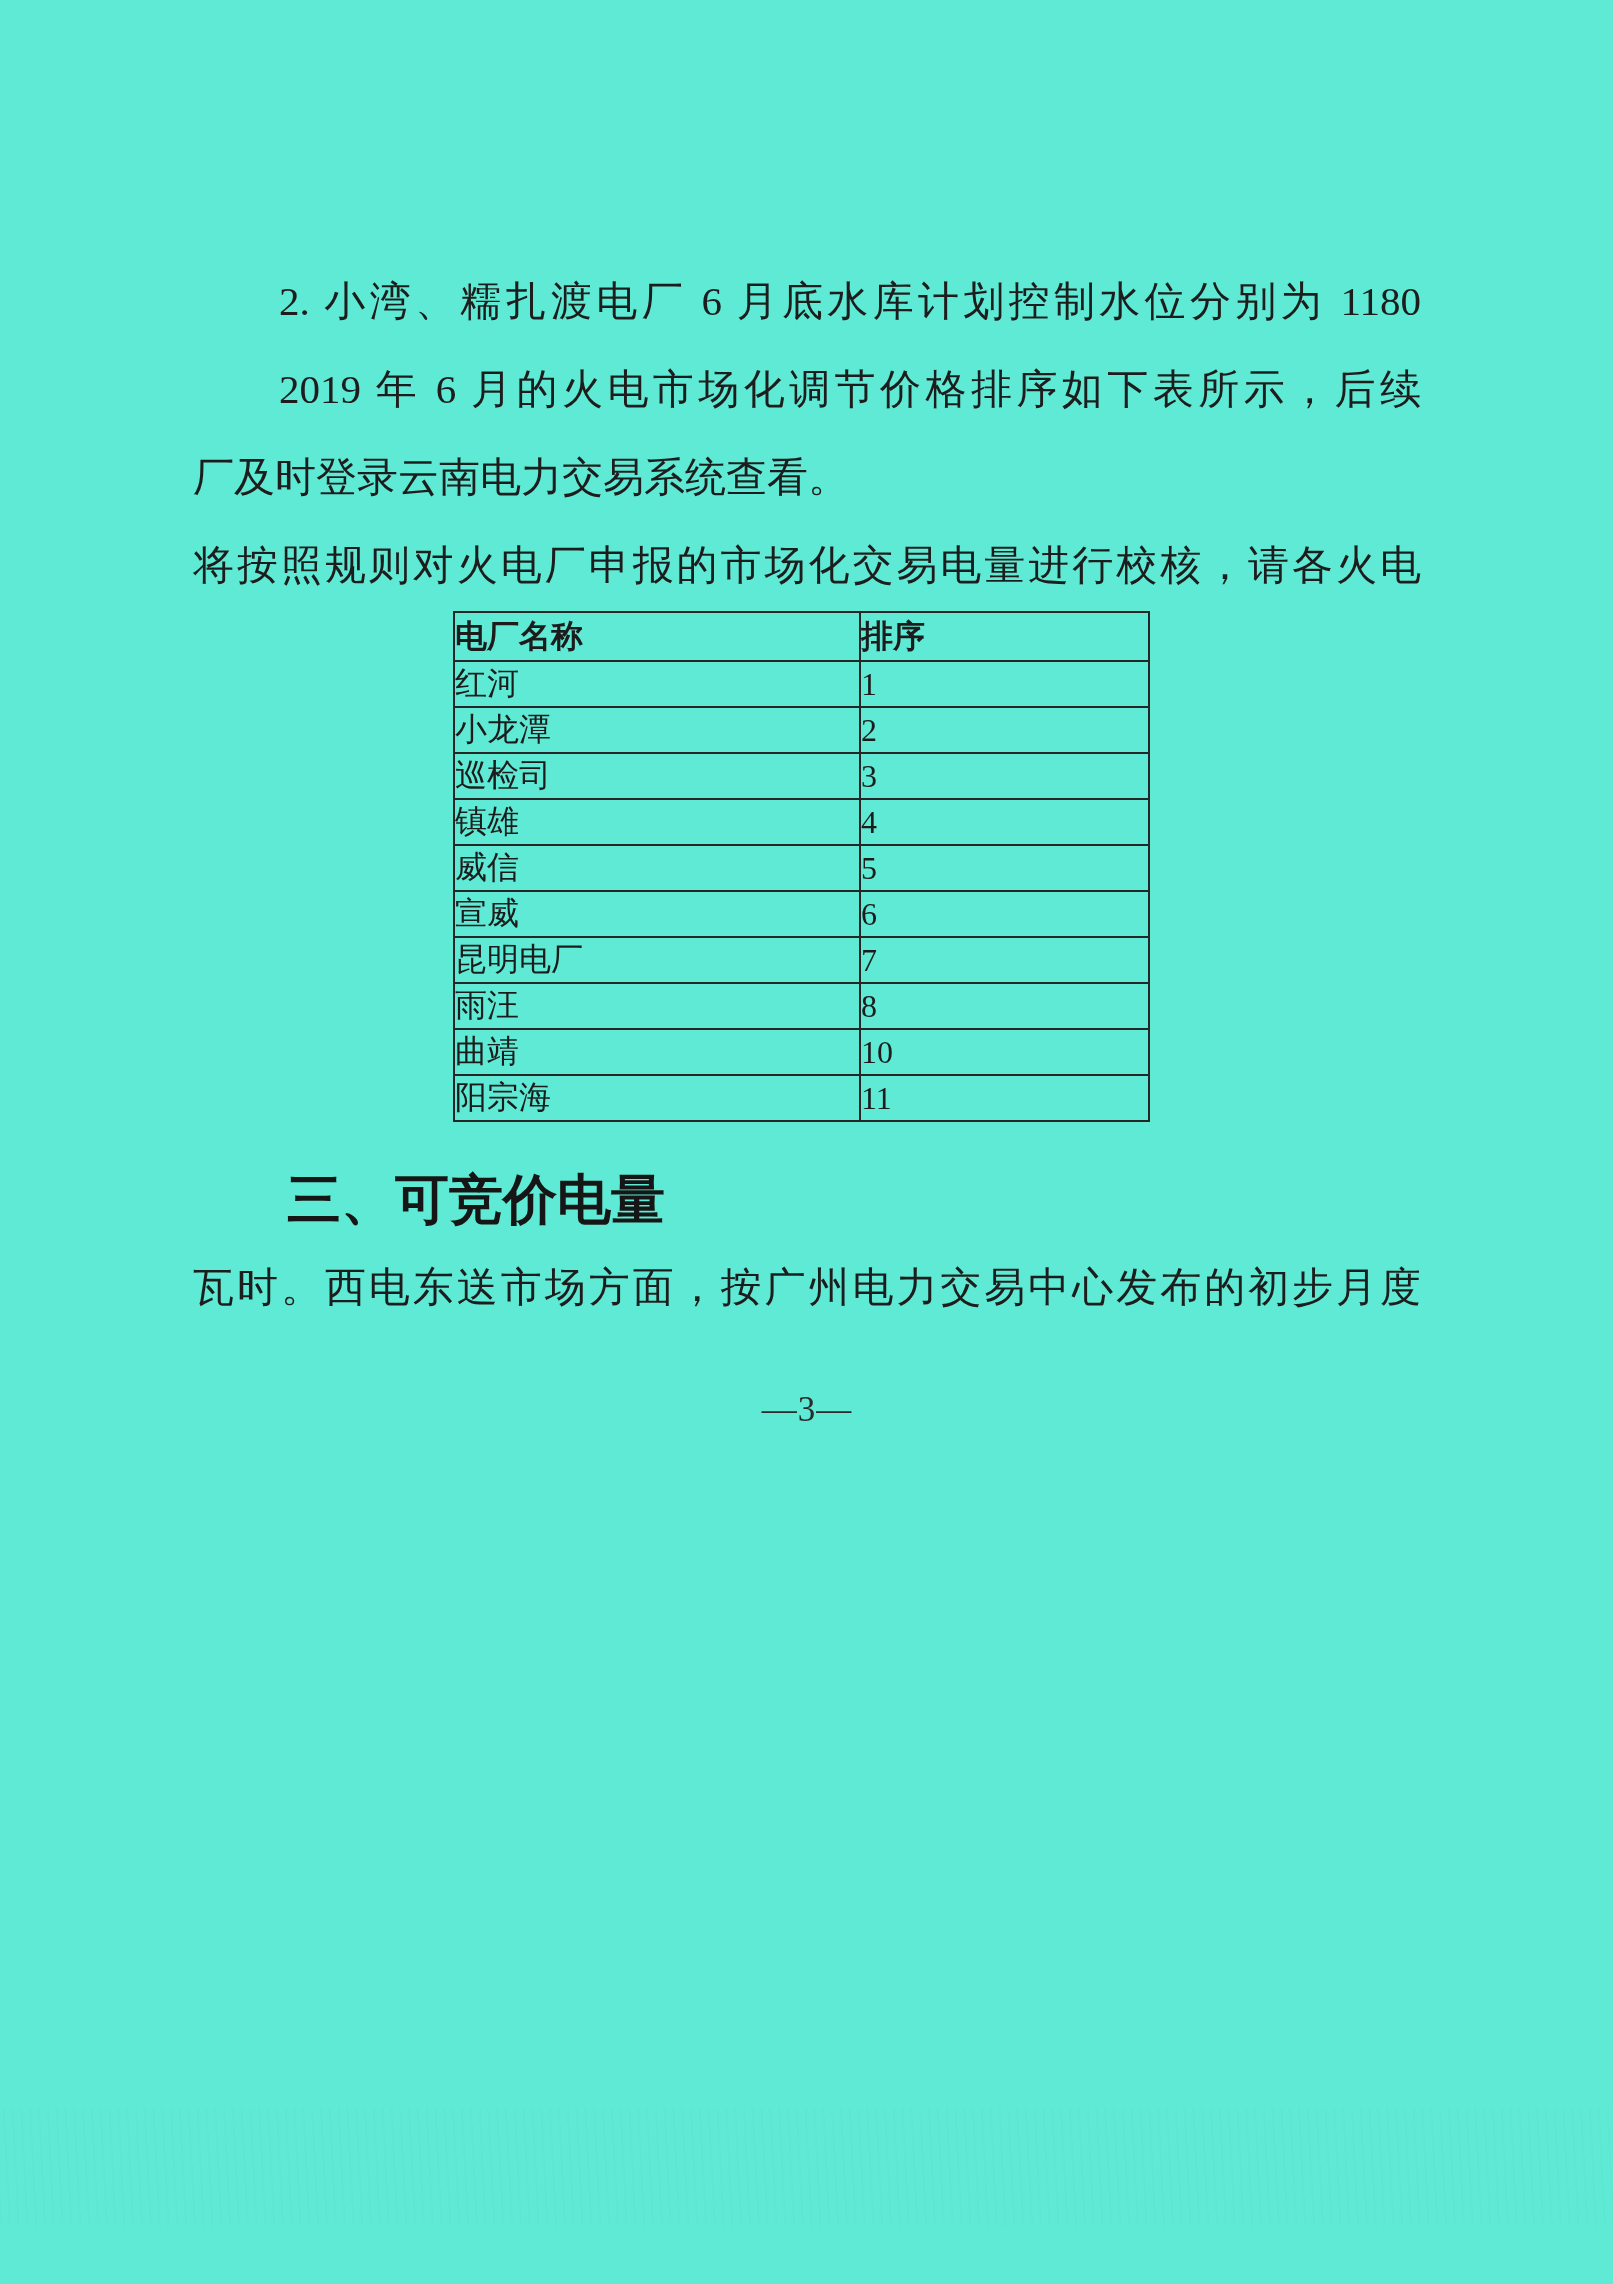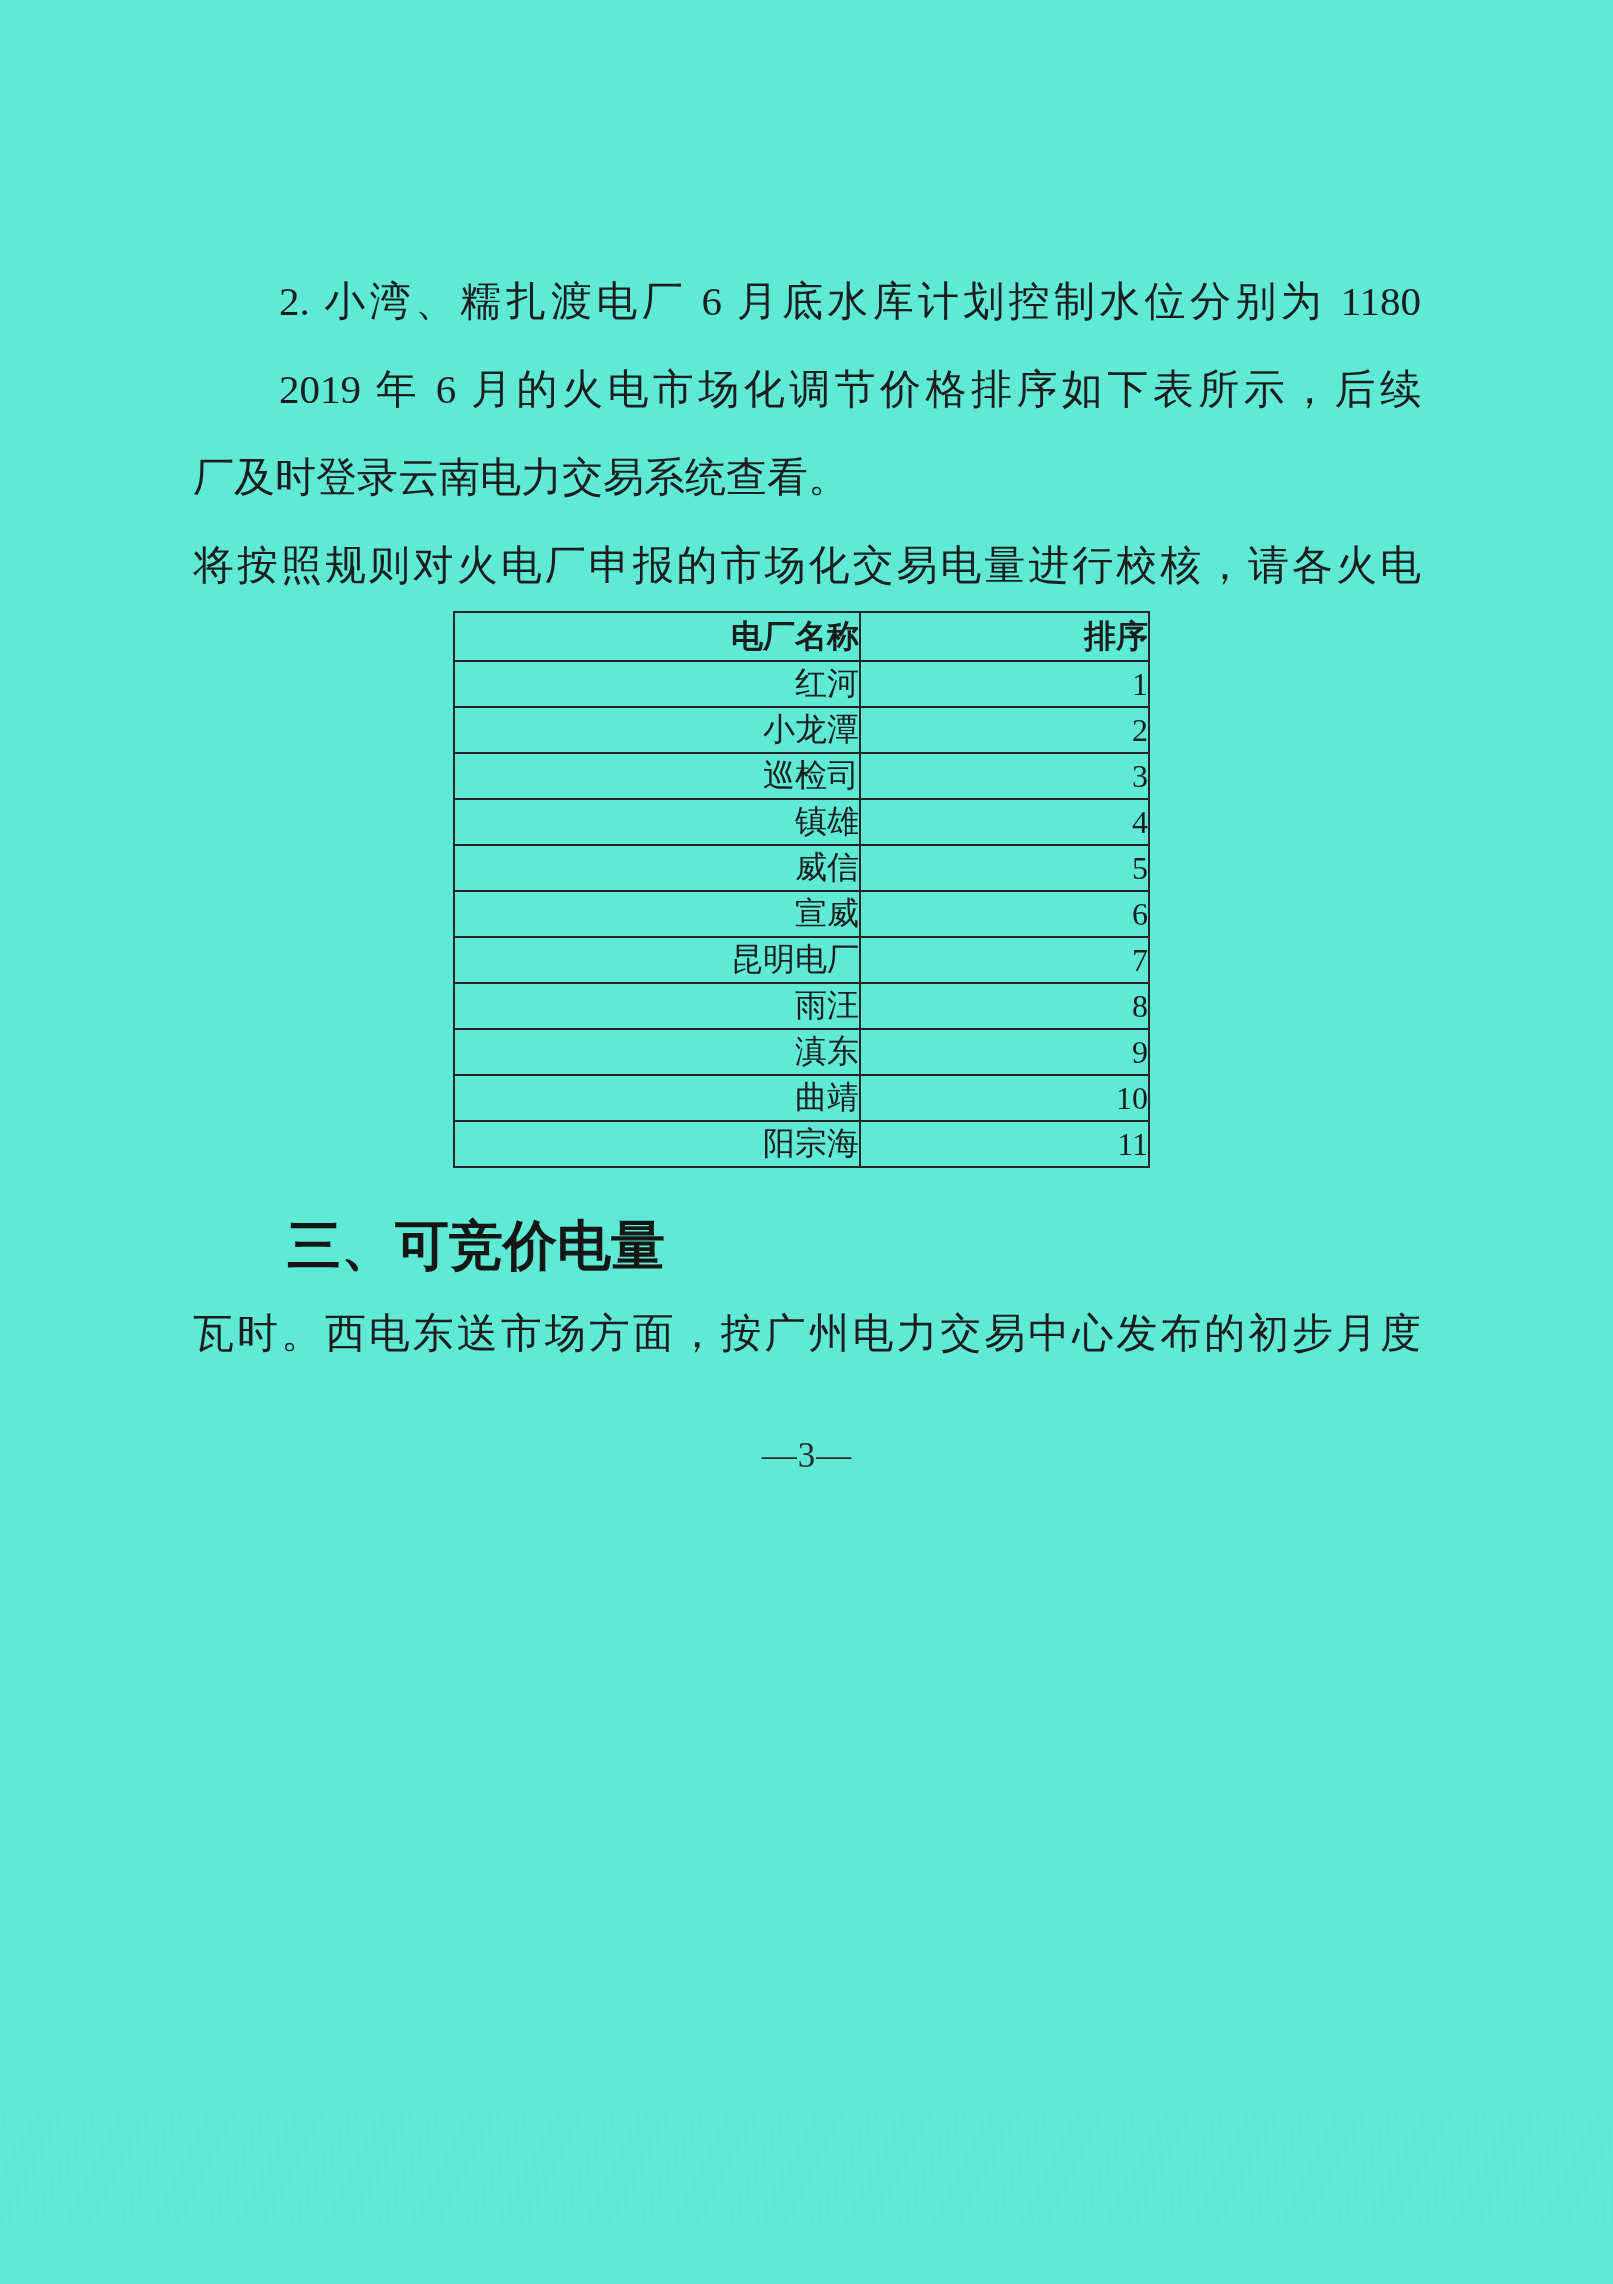--- a/index.html
+++ b/index.html
@@ -38,21 +38,21 @@
   .line.indent { padding-left: 86px; }
 
   .ranking-table {
     border-collapse: collapse;
     margin: 2px 0 0 260px;
     table-layout: fixed;
   }
   .ranking-table th,
   .ranking-table td {
     border: 2px solid #262626;
-    text-align: right;
+    text-align: left;
     vertical-align: middle;
     font-size: 32px;
     color: #1c1c1c;
     padding: 0;
   }
   .ranking-table th {
     width: 406px;
     height: 49px;
     font-family: "Liberation Sans", "DejaVu Sans", sans-serif;
     font-weight: 700;
@@ -145,24 +145,20 @@
         </tr>
         <tr>
           <td>昆明电厂</td>
           <td>7</td>
         </tr>
         <tr>
           <td>雨汪</td>
           <td>8</td>
         </tr>
         <tr>
-          <td>滇东</td>
-          <td>9</td>
-        </tr>
-        <tr>
           <td>曲靖</td>
           <td>10</td>
         </tr>
         <tr>
           <td>阳宗海</td>
           <td>11</td>
         </tr>
       </tbody>
     </table>
 

